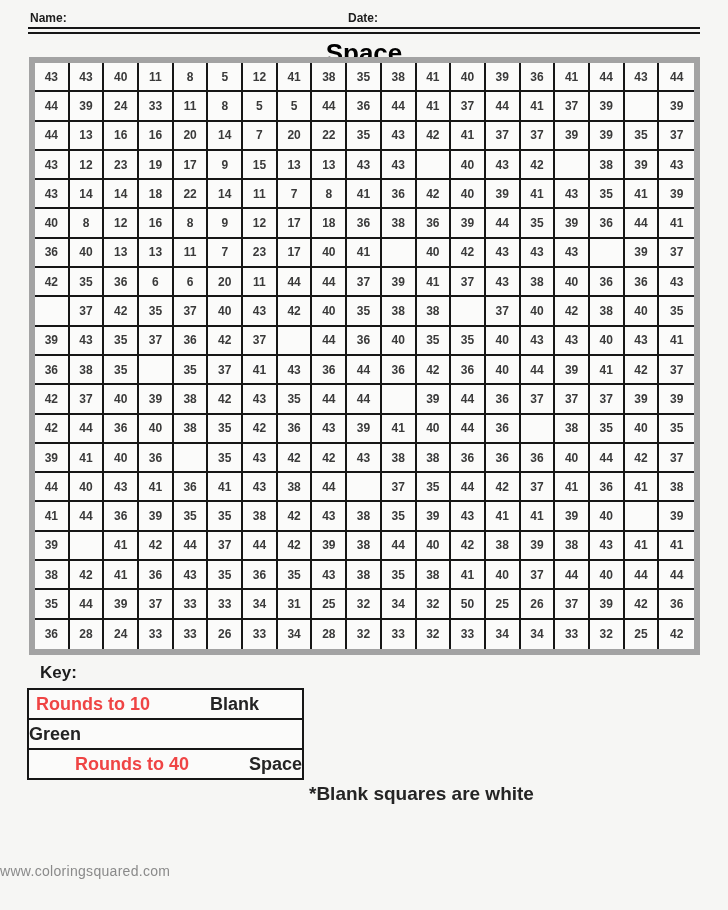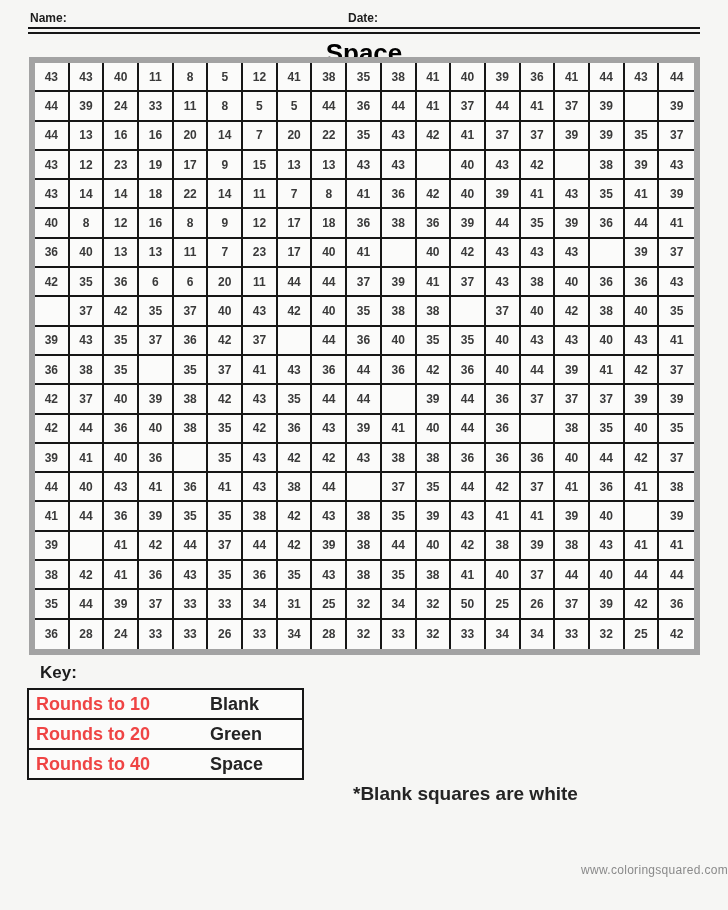--- a/index.html
+++ b/index.html
@@ -38,27 +38,27 @@
     overflow:hidden;
   }
   .cell:nth-child(19n){border-right:none;}
   .cell:nth-last-child(-n+19){border-bottom:none;}
   .key-heading{position:absolute;left:40px;top:663px;font-size:17px;font-weight:bold;}
   .key-table{
     position:absolute;left:27px;top:688px;width:277px;
     border:2px solid #161616;box-sizing:border-box;background:#fbfbfa;
   }
   .key-row{display:flex;align-items:center;height:28px;border-bottom:2px solid #161616;}
-  .key-row:last-child{border-bottom:none;}
+  .key-row:last-child{border-bottom:none;justify-content:flex-end;}
   .key-row-label{padding-left:7px;width:174px;font-size:18px;font-weight:bold;color:#ef4444;}
   .key-row-color{font-size:18px;font-weight:bold;color:#242424;}
-  .key-note{position:absolute;left:309px;top:783px;font-size:19px;font-weight:bold;color:#242424;margin-left:44px;}
+  .key-note{position:absolute;left:309px;top:783px;font-size:19px;font-weight:bold;color:#242424;}
   .footer-url{
     position:absolute;left:0;top:863px;width:100%;
-    text-align:right;font-size:12px;color:#8a8a8a;letter-spacing:0.3px;
+    text-align:left;font-size:14px;color:#8a8a8a;letter-spacing:0.3px;
   }
 </style>
 </head>
 <body>
 
 <div class="page">
 
   <div class="name-label">Name:</div>
   <div class="date-label">Date:</div>
   <div class="double-rule"></div>
@@ -449,21 +449,20 @@
     </div>
 
   <div class="key-heading">Key:</div>
 
   <div class="key-table">
     <div class="key-row">
       <span class="key-row-label">Rounds to 10</span>
       <span class="key-row-color">Blank</span>
     </div>
     <div class="key-row">
-      <span class="key-row-label">Rounds to 20</span>
       <span class="key-row-color">Green</span>
     </div>
     <div class="key-row">
       <span class="key-row-label">Rounds to 40</span>
       <span class="key-row-color">Space</span>
     </div>
   </div>
 
   <div class="key-note">*Blank squares are white</div>
 

